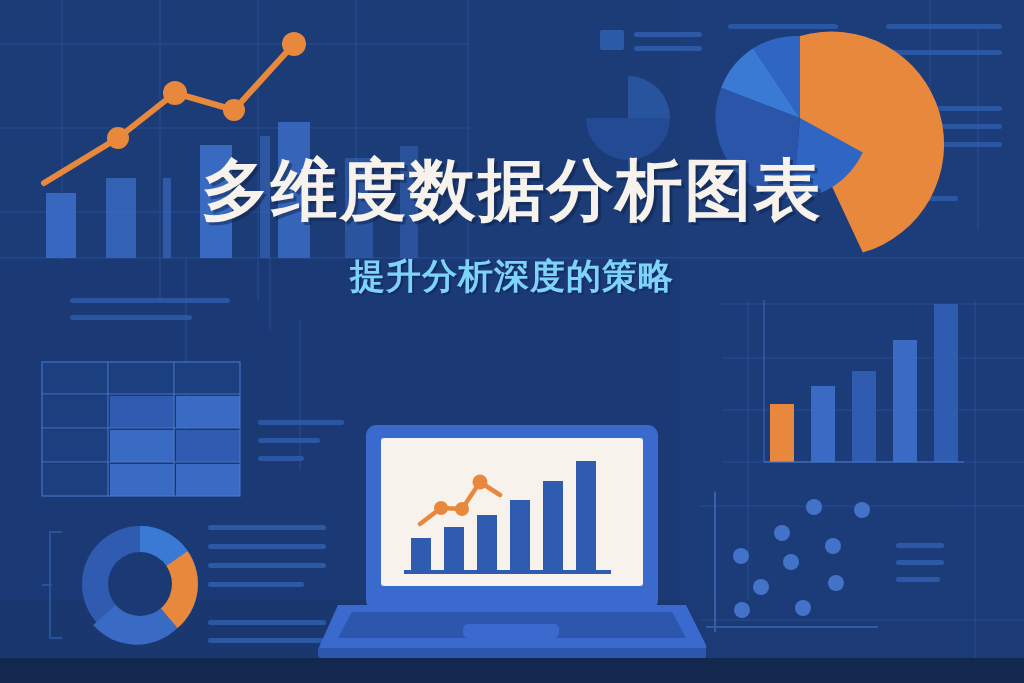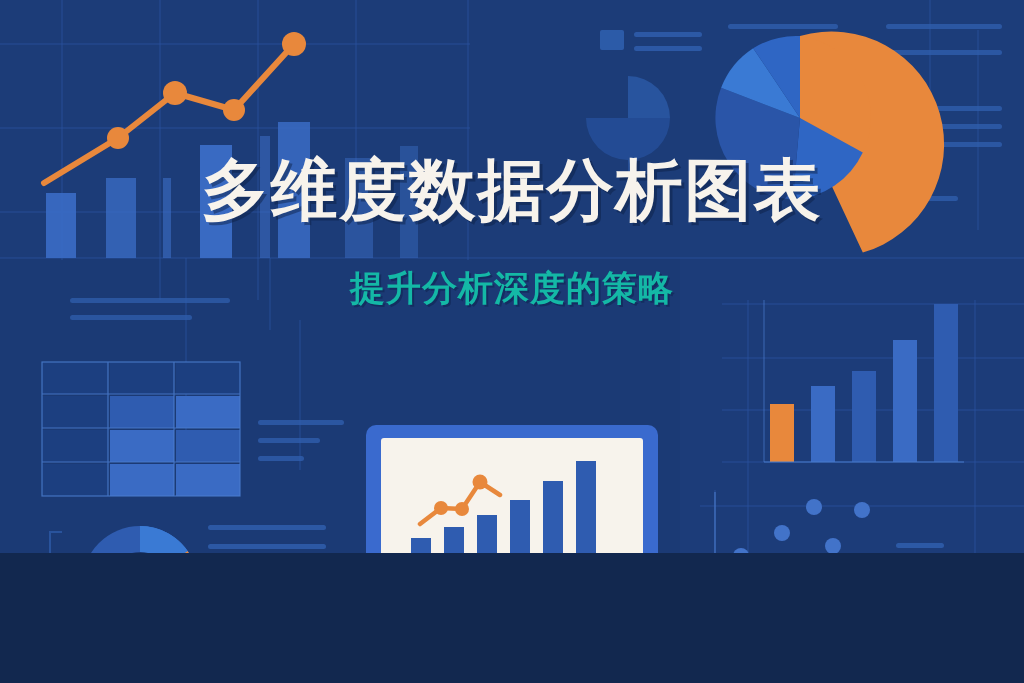--- a/index.html
+++ b/index.html
@@ -1,20 +1,20 @@
 <!DOCTYPE html>
 <html><head>
 <meta charset="utf-8">
 <style>
   html,body{margin:0;padding:0;background:#12284f;}
   body{font-family:"Liberation Sans","DejaVu Sans",sans-serif;}
 
   #poster{
     position:relative;
-    width:1024px;height:553px;
+    width:1024px;height:658px;
     overflow:hidden;
     background:#1c3c78;
   }
 
   
   .layer{position:absolute;top:0;left:0;width:1024px;height:683px;}
   .layer svg{display:block;}
 
   
   #title-block{
@@ -30,22 +30,22 @@
     font-size:67px;
     font-weight:bold;
     letter-spacing:2px;
     line-height:1.12;
     text-shadow:3px 3px 0 rgba(10,28,64,.45);
     white-space:nowrap;
   }
   #title-line2{font-size:66px;}
   #subtitle{
     display:block;
-    margin-top:38px;
-    color:#14b8a6;
+    margin-top:26px;
+    color:#7dd3fc;
     font-size:35px;
     font-weight:bold;
     letter-spacing:1px;
     text-shadow:2px 2px 0 rgba(10,28,64,.40);
     white-space:nowrap;
   }
 </style>
 </head>
 <body>
 

